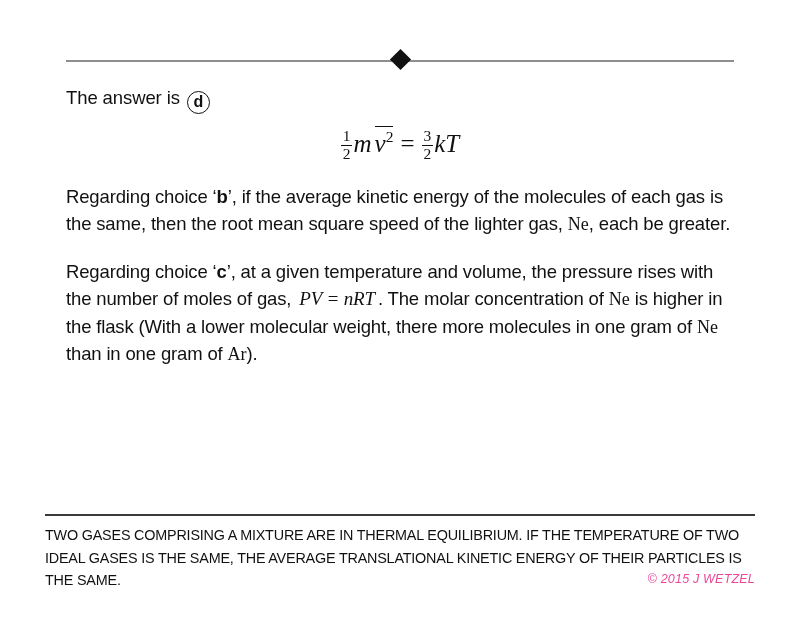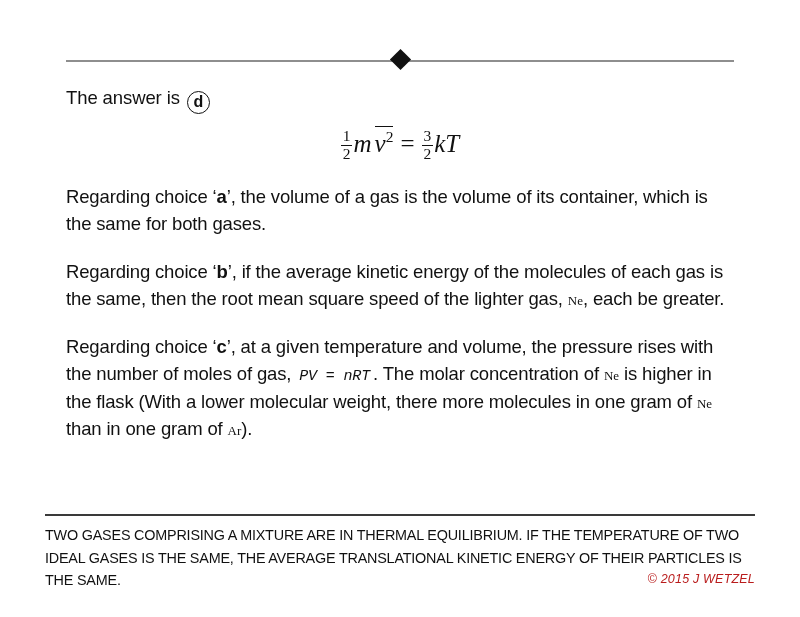--- a/index.html
+++ b/index.html
@@ -80,29 +80,29 @@
     letter-spacing: -0.15px;
     text-align: left;
   }
   .para.first { margin-top: 27px; }
 
   .bold { font-weight: bold; }
 
   
   .chem {
     font-family: "Liberation Serif", serif;
-    font-size: 13px;
+    font-size: 18px;
     letter-spacing: 0;
   }
 
   
   .imath {
-    font-family: Liberation Mono, monospace;
+    font-family: Liberation Serif, serif;
     font-style: italic;
-    font-size: 15px;
+    font-size: 19px;
     padding: 0 3px;
     text-align: right;
   }
 
   
   .equation {
     text-align: center;
     margin-top: 12px;
     margin-bottom: 4px;
     font-family: "Liberation Serif", serif;
@@ -152,21 +152,21 @@
     letter-spacing: -0.2px;
     transform: scaleX(0.985);
     transform-origin: left top;
   }
   .copyright {
     position: absolute;
     right: 45px;
     top: 556px;
     font-size: 12.5px;
     font-style: italic;
-    color: #b91c1c;
+    color: #ec4899;
     letter-spacing: 0.2px;
   }
 </style>
 </head>
 <body>
 
 <div class="page">
 
   <div class="top-divider">
     <div class="rule"></div>
@@ -182,23 +182,20 @@
   <div class="equation">
     <span class="frac">
       <span class="num">1</span>
       <span class="den">2</span>
     </span><span class="var">m</span><span class="overbar"><span class="var">v</span><span class="sup">2</span></span><span class="eqsign">=</span><span class="frac">
       <span class="num">3</span>
       <span class="den">2</span>
     </span><span class="var">k</span><span class="var">T</span>
   </div>
 
-  <div class="para">
-    <span>Regarding choice ‘</span><span class="bold">a</span><span>’, the volume of a gas is the volume of its container, which is the same for both gases.</span>
-  </div>
 
   <div class="para">
     <span>Regarding choice ‘</span><span class="bold">b</span><span>’, if the average kinetic energy of the molecules of each gas is the same, then the root mean square speed of the lighter gas, </span><span class="chem">Ne</span><span>, each be greater.</span>
   </div>
 
   <div class="para">
     <span>Regarding choice ‘</span><span class="bold">c</span><span>’, at a given temperature and volume, the pressure rises with the number of moles of gas, </span><span class="imath">PV = nRT</span><span>.  The molar concentration of </span><span class="chem">Ne</span><span> is higher in the flask (With a lower molecular weight, there more molecules in one gram of </span><span class="chem">Ne</span><span> than in one gram of </span><span class="chem">Ar</span><span>).</span>
   </div>
 
   <div class="footer-rule"></div>

